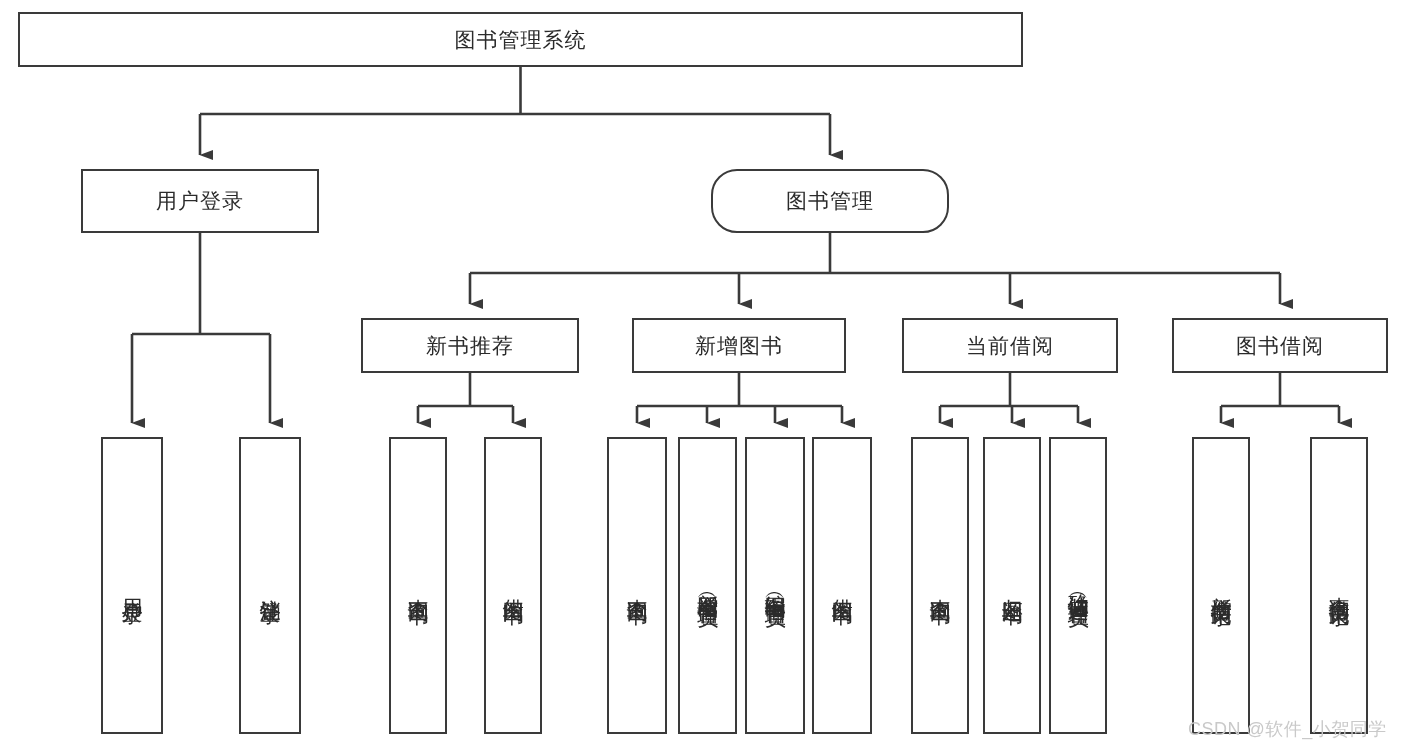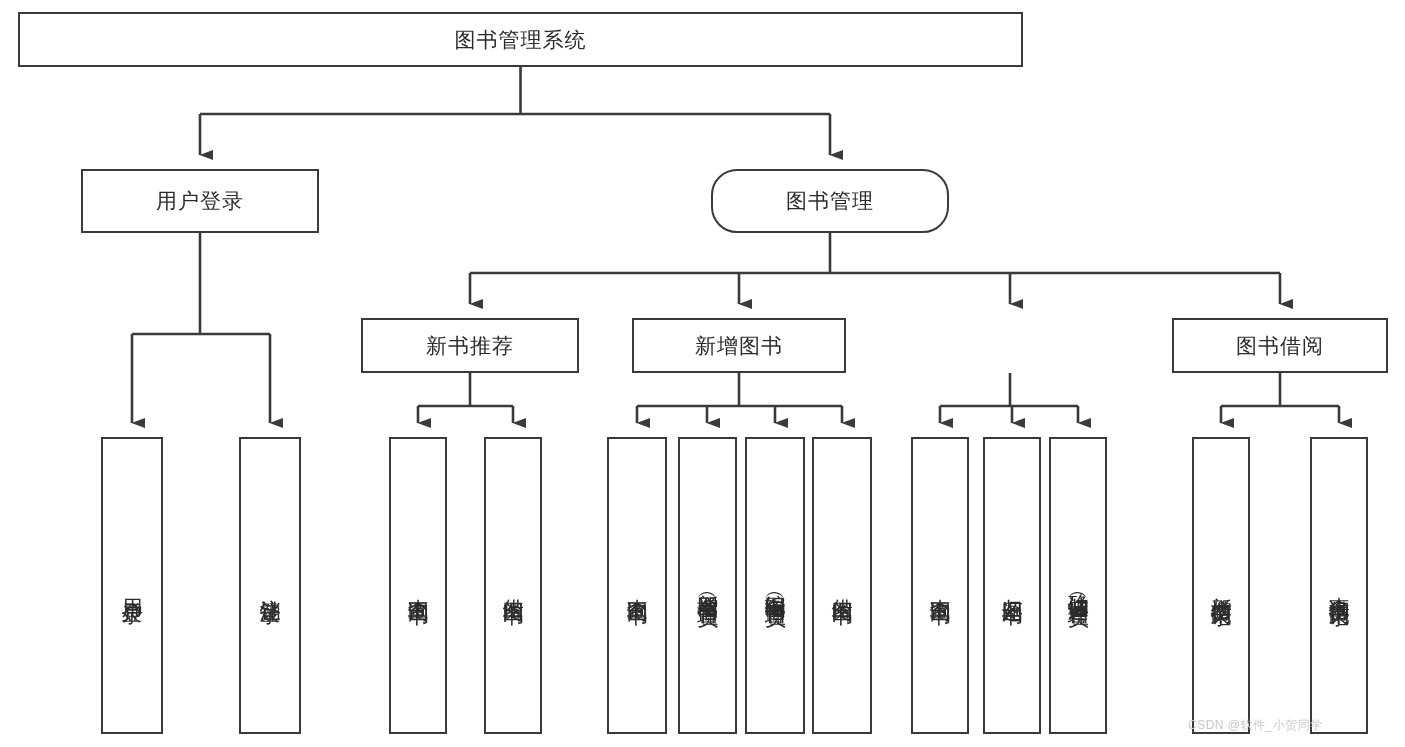--- a/index.html
+++ b/index.html
@@ -53,21 +53,21 @@
     writing-mode: vertical-rl;
     text-orientation: upright;
     white-space: nowrap;
   }
   .node .htext {
     white-space: nowrap;
   }
   #watermark {
     position: absolute;
     color: #c9c9c9;
-    font-size: 12px;
+    font-size: 18px;
     letter-spacing: 0.5px;
     white-space: nowrap;
     user-select: none;
   }
 </style>
 </head>
 <body>
 
 <div id="canvas">
 
@@ -133,20 +133,23 @@
   <div class="node horiz" style="left:711px; top:169px; width:238px; height:64px;border-radius:26px;">
     <span class="htext">图书管理</span>
   </div>
 
   <div class="node horiz" style="left:361px; top:318px; width:218px; height:55px;">
     <span class="htext">新书推荐</span>
   </div>
   <div class="node horiz" style="left:632px; top:318px; width:214px; height:55px;">
     <span class="htext">新增图书</span>
   </div>
+  <div class="node horiz" style="left:902px; top:318px; width:216px; height:55px;">
+    <span class="htext">当前借阅</span>
+  </div>
   <div class="node horiz" style="left:1172px; top:318px; width:216px; height:55px;">
     <span class="htext">图书借阅</span>
   </div>
 
   <div class="node vert" style="left:101px; top:437px; width:62px; height:297px;">
     <span class="vtext">用户登录</span>
   </div>
   <div class="node vert" style="left:239px; top:437px; width:62px; height:297px;">
     <span class="vtext">注销登录</span>
   </div>

